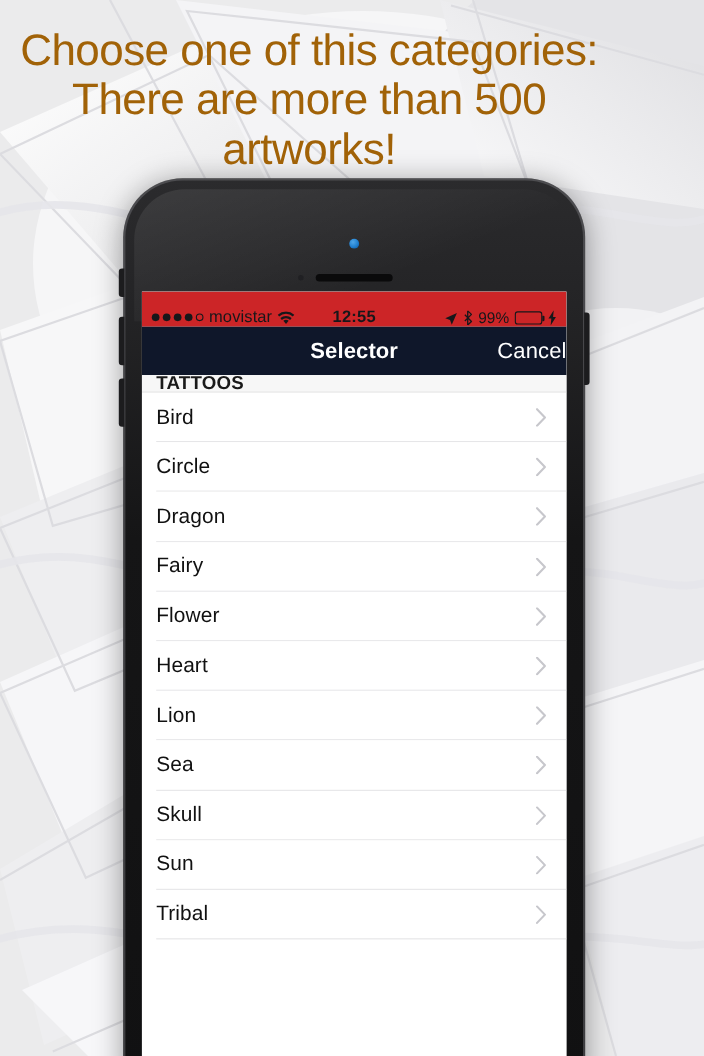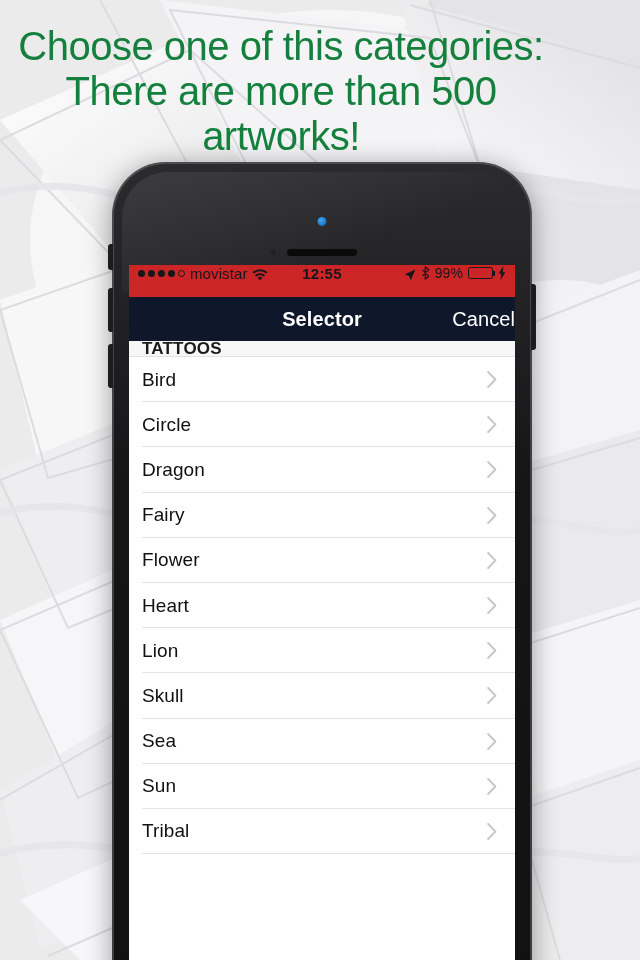--- a/index.html
+++ b/index.html
@@ -11,21 +11,21 @@
   }
 
   
   .bg-art { position:absolute; inset:0; background:#ededee; overflow:hidden; }
   .bg-art svg { position:absolute; inset:0; width:640px; height:960px; display:block; }
 
   
   .headline {
     position:absolute; left:0; top:24px; width:562px;
     text-align:center; z-index:5;
-    color:#15803d;
+    color:#a16207;
     font-size:40px; line-height:45px;
     letter-spacing:-0.5px;
     font-weight:400;
   }
   .headline .l2 { display:block; }
 
   
   .phone {
     position:absolute; left:112px; top:162px;
     width:420px; height:820px;
@@ -61,21 +61,21 @@
   
   .screen {
     position:absolute; left:17px; top:103px;
     width:386px; height:717px;
     background:#ffffff; overflow:hidden;
   }
 
   
   .statusbar {
     height:32px; background:#CC2527; color:#fff;
-    display:flex; align-items:flex-start; padding:0 9px;
+    display:flex; align-items:flex-end; padding:0 9px;
     font-size:15px; position:relative;
   }
   .sb-left  { display:flex; align-items:center; gap:5px; }
   .dots { display:flex; align-items:center; gap:3px; }
   .dot  { width:7px; height:7px; border-radius:50%; background:#17171a; }
   .dot.hollow { background:transparent; border:1.4px solid #17171a; width:7px; height:7px; }
   .carrier { font-size:15px; color:#17171a; letter-spacing:.1px; }
   .wifi { display:inline-block; width:16px; height:13px; position:relative; top:1px; }
   .sb-time {
     position:absolute; left:0; right:0; text-align:center;
@@ -313,30 +313,30 @@
   <div class="row">
     <span class="row-label">Lion</span>
     <span class="chevron">
       <svg viewBox="0 0 10 17" width="10" height="17">
         <path d="M1.2 1 L8.4 8.5 L1.2 16" stroke="#c7c7cc" stroke-width="1.9" fill="none" stroke-linecap="round" stroke-linejoin="round"></path>
       </svg>
     </span>
   </div>
 
   <div class="row">
+    <span class="row-label">Sea</span>
+    <span class="chevron">
+      <svg viewBox="0 0 10 17" width="10" height="17">
+        <path d="M1.2 1 L8.4 8.5 L1.2 16" stroke="#c7c7cc" stroke-width="1.9" fill="none" stroke-linecap="round" stroke-linejoin="round"></path>
+      </svg>
+    </span>
+  </div>
+
+  <div class="row">
     <span class="row-label">Skull</span>
-    <span class="chevron">
-      <svg viewBox="0 0 10 17" width="10" height="17">
-        <path d="M1.2 1 L8.4 8.5 L1.2 16" stroke="#c7c7cc" stroke-width="1.9" fill="none" stroke-linecap="round" stroke-linejoin="round"></path>
-      </svg>
-    </span>
-  </div>
-
-  <div class="row">
-    <span class="row-label">Sea</span>
     <span class="chevron">
       <svg viewBox="0 0 10 17" width="10" height="17">
         <path d="M1.2 1 L8.4 8.5 L1.2 16" stroke="#c7c7cc" stroke-width="1.9" fill="none" stroke-linecap="round" stroke-linejoin="round"></path>
       </svg>
     </span>
   </div>
 
   <div class="row">
     <span class="row-label">Sun</span>
     <span class="chevron">

